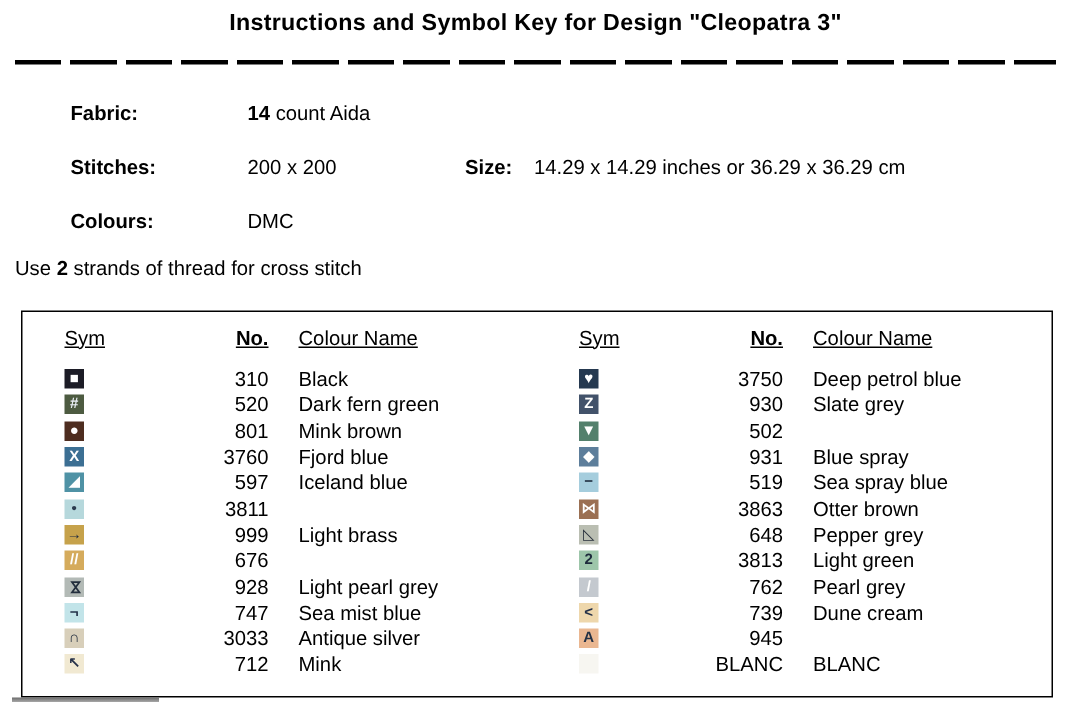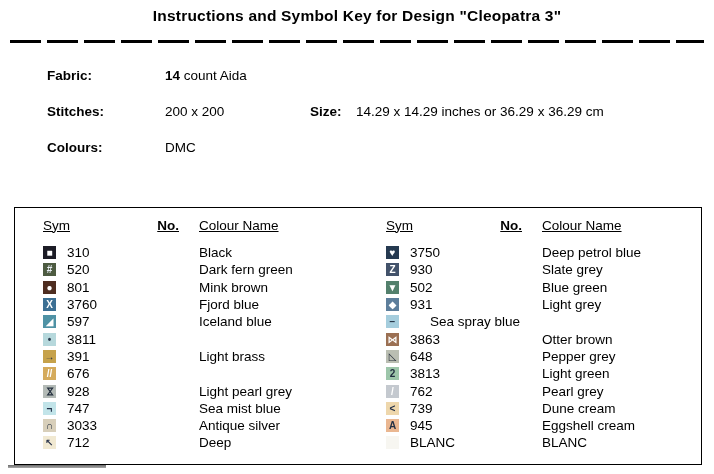--- a/index.html
+++ b/index.html
@@ -34,21 +34,21 @@
   .khead span{text-decoration:underline;white-space:nowrap;}
   .khead .h-no{text-align:right;font-weight:bold;}
   .khead .h-name{padding-left:20px;}
   .rows{margin-top:9px;}
   .krow{height:17.3px;font-size:13.5px;}
   .sym{
     width:13px;height:13px;display:flex;align-items:center;justify-content:center;
     font-size:10px;font-weight:bold;line-height:13px;
   }
   .sym .g{display:block;transform-origin:center;}
-  .no{text-align:left;}
+  .no{text-align:right;}
   .name{padding-left:20px;white-space:nowrap;}
   .shadow-bar{
     position:absolute;left:8px;top:465px;width:98px;height:3px;
     background:linear-gradient(#6b6b6b,#a8a8a8);
   }
 </style>
 </head>
 <body>
 
 <div class="page">
@@ -67,20 +67,21 @@
     <span class="val">200 x 200</span>
     <span class="sizelbl">Size:</span>
     <span class="sizeval">14.29 x 14.29 inches or 36.29 x 36.29 cm</span>
   </div>
 
   <div class="iline" style="top:140px">
     <span class="lbl">Colours:</span>
     <span class="val">DMC</span>
   </div>
 
+  <div class="strands"><span>Use </span><b>2</b><span> strands of thread for cross stitch</span></div>
 
   <div class="key-table">
     <div class="half">
       <div class="khead">
         <span class="h-sym">Sym</span>
         <span class="h-no">No.</span>
         <span class="h-name">Colour Name</span>
       </div>
       <div class="rows" id="rows-left">
           <div class="krow">
@@ -121,21 +122,21 @@
           <div class="krow">
             <span class="sym" style="background: rgb(182, 216, 220);">
               <span class="g" style="color: rgb(43, 59, 78);">•</span>
             </span>
             <span class="no">3811</span>
           </div>
           <div class="krow">
             <span class="sym" style="background: rgb(198, 162, 75);">
               <span class="g" style="color: rgb(34, 45, 64);">→</span>
             </span>
-            <span class="no">391</span>
+            <span class="no">999</span>
             <span class="name">Light brass</span>
           </div>
           <div class="krow">
             <span class="sym" style="background: rgb(213, 171, 92);">
               <span class="g" style="color: rgb(255, 255, 255);">//</span>
             </span>
             <span class="no">676</span>
           </div>
           <div class="krow">
             <span class="sym" style="background: rgb(179, 186, 182);">
@@ -156,21 +157,21 @@
               <span class="g" style="color: rgb(35, 46, 63);">∩</span>
             </span>
             <span class="no">3033</span>
             <span class="name">Antique silver</span>
           </div>
           <div class="krow">
             <span class="sym" style="background: rgb(241, 233, 210);">
               <span class="g" style="color: rgb(39, 50, 74);">↖</span>
             </span>
             <span class="no">712</span>
-            <span class="name">Deep</span>
+            <span class="name">Mink</span>
           </div>
         </div>
     </div>
     <div class="half">
       <div class="khead">
         <span class="h-sym">Sym</span>
         <span class="h-no">No.</span>
         <span class="h-name">Colour Name</span>
       </div>
       <div class="rows" id="rows-right">
@@ -186,33 +187,33 @@
               <span class="g" style="color: rgb(255, 255, 255);">Z</span>
             </span>
             <span class="no">930</span>
             <span class="name">Slate grey</span>
           </div>
           <div class="krow">
             <span class="sym" style="background: rgb(83, 128, 108);">
               <span class="g" style="color: rgb(255, 255, 255);">▼</span>
             </span>
             <span class="no">502</span>
-            <span class="name">Blue green</span>
           </div>
           <div class="krow">
             <span class="sym" style="background: rgb(93, 126, 155);">
               <span class="g" style="color: rgb(255, 255, 255);">◆</span>
             </span>
             <span class="no">931</span>
-            <span class="name">Light grey</span>
+            <span class="name">Blue spray</span>
           </div>
           <div class="krow">
             <span class="sym" style="background: rgb(165, 205, 221);">
               <span class="g" style="color: rgb(31, 45, 63);">−</span>
             </span>
+            <span class="no">519</span>
             <span class="name">Sea spray blue</span>
           </div>
           <div class="krow">
             <span class="sym" style="background: rgb(155, 112, 83);">
               <span class="g" style="color: rgb(255, 255, 255);">⋈</span>
             </span>
             <span class="no">3863</span>
             <span class="name">Otter brown</span>
           </div>
           <div class="krow">
@@ -241,21 +242,20 @@
               <span class="g" style="color: rgb(35, 48, 72);">&lt;</span>
             </span>
             <span class="no">739</span>
             <span class="name">Dune cream</span>
           </div>
           <div class="krow">
             <span class="sym" style="background: rgb(234, 183, 145);">
               <span class="g" style="color: rgb(36, 49, 69);">A</span>
             </span>
             <span class="no">945</span>
-            <span class="name">Eggshell cream</span>
           </div>
           <div class="krow">
             <span class="sym" style="background: rgb(247, 246, 241);">
               <span class="g" style="color: rgb(0, 0, 0);"></span>
             </span>
             <span class="no">BLANC</span>
             <span class="name">BLANC</span>
           </div>
         </div>
     </div>

